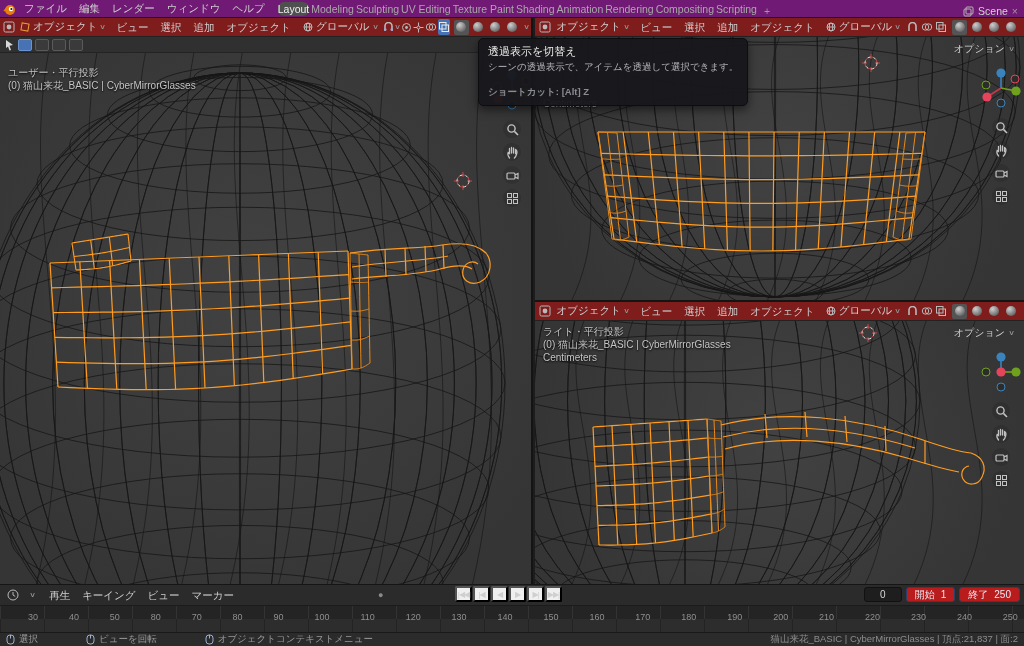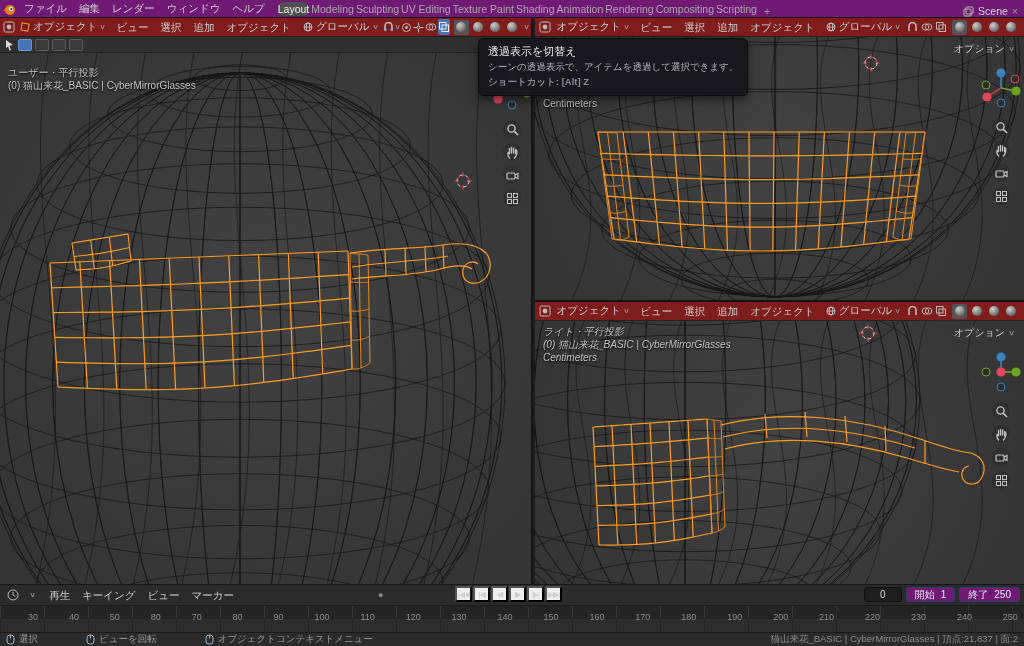--- a/index.html
+++ b/index.html
@@ -51,34 +51,34 @@
   .vp-options { position:absolute; top:5px; right:10px; font-size:10px; color:#d0d0d0; display:flex; gap:4px; align-items:center; z-index:6; }
   .nav-cluster { position:absolute; top:6px; right:6px; width:30px; display:flex; flex-direction:column; align-items:center; gap:5px; z-index:6; }
   .nav-cluster .gizmo { margin-bottom:2px; }
   .nbtn { width:18px; height:18px; border-radius:50%; display:flex; align-items:center; justify-content:center; background:rgba(40,40,40,.4); }
   .pane-rt .nav-cluster, .pane-rb .nav-cluster { right:8px; top:28px; }
 
   
   .tooltip { position:absolute; left:478px; top:38px; z-index:60; background:rgba(24,24,28,.96);
     border:1px solid #0d0d10; border-radius:5px; padding:5px 9px 6px; box-shadow:0 4px 10px rgba(0,0,0,.5); white-space:nowrap; }
   .tooltip .tt-title { font-size:11px; color:#e9e9e9; margin-bottom:2px; }
-  .tooltip .tt-body  { font-size:9.5px; color:#b2b2b8; margin-bottom:2px; }
+  .tooltip .tt-body  { font-size:9.5px; color:#b2b2b8; margin-bottom:12px; }
   .tooltip .tt-key   { font-size:9.5px; color:#8b8b92;font-weight:bold; }
 
   
   .timeline { position:absolute; top:584px; left:0; right:0; height:48px; background:#2b2b2b; border-top:1px solid #161616; }
   .t-head { height:20px; display:flex; align-items:center; font-size:10.5px; padding:0 4px; gap:8px; }
   .t-menus { display:flex; align-items:center; }
   .transport { position:absolute; left:455px; top:1px; display:flex; align-items:center; gap:1px; }
   .tbtn { min-width:17px; height:16px; display:flex; align-items:center; justify-content:center;
     font-size:8px; color:#cfcfcf; border-radius:2px; letter-spacing:-1px; }
   .t-fields { position:absolute; right:4px; top:2px; display:flex; gap:4px; align-items:center; }
   .f-cur { width:38px; height:15px; background:#1e1e1e; border:1px solid #111; border-radius:3px;
     color:#d8d8d8; font-size:10px; display:flex; align-items:center; justify-content:center; }
-  .f-blue { height:15px; padding:0 8px; background:#701a75; border:1px solid #2b4168; border-radius:3px;
+  .f-blue { height:15px; padding:0 8px; background:#b91c1c; border:1px solid #2b4168; border-radius:3px;
     color:#e6ecf5; font-size:10px; display:flex; align-items:center; gap:6px; }
   .ruler { height:14px; background:#242424; border-top:1px solid #1b1b1b;
     background-image:repeating-linear-gradient(90deg, rgba(255,255,255,.07) 0 1px, transparent 1px 44px);
     display:flex; justify-content:space-between; align-items:center; padding:8px 6px 0 28px; font-size:9px; color:#8f8f8f; }
   .track { height:13px; background:#2d2d2d;
     background-image:repeating-linear-gradient(90deg, rgba(0,0,0,.22) 0 1px, transparent 1px 44px); }
 
   
   .statusbar { position:absolute; bottom:0; left:0; right:0; height:14px; background:#2b2b2b; border-top:1px solid #191919;
     display:flex; align-items:center; font-size:9.5px; color:#9a9a9a; padding:0 6px; gap:26px; }
@@ -739,21 +739,21 @@
         </g>
       <g>
             <line x1="324" y1="12" x2="329" y2="12" stroke="#cc4444"></line>
             <line x1="337" y1="12" x2="342" y2="12" stroke="#cc4444"></line>
             <line x1="333" y1="3" x2="333" y2="8" stroke="#cc4444"></line>
             <line x1="333" y1="16" x2="333" y2="21" stroke="#cc4444"></line>
             <circle cx="333" cy="12" r="6" fill="none" stroke="#e8e8e8" stroke-dasharray="3 3"></circle>
             <circle cx="333" cy="12" r="6" fill="none" stroke="#d04848" stroke-dasharray="3 3" stroke-dashoffset="3"></circle>
           </g>
         </svg>
-      <div class="vp-label" style="top:4px;font-style:italic;">
+      <div class="vp-label" style="top:4px;">
         <div>ライト・平行投影</div>
         <div>(0) 猫山来花_BASIC | CyberMirrorGlasses</div>
         <div>Centimeters</div>
       </div>
       <div class="vp-options">
         <span>オプション</span>
         <span class="dd">∨</span>
       </div>
       <div class="nav-cluster">
         <svg class="gizmo" width="46" height="46" viewBox="0 0 46 46">

